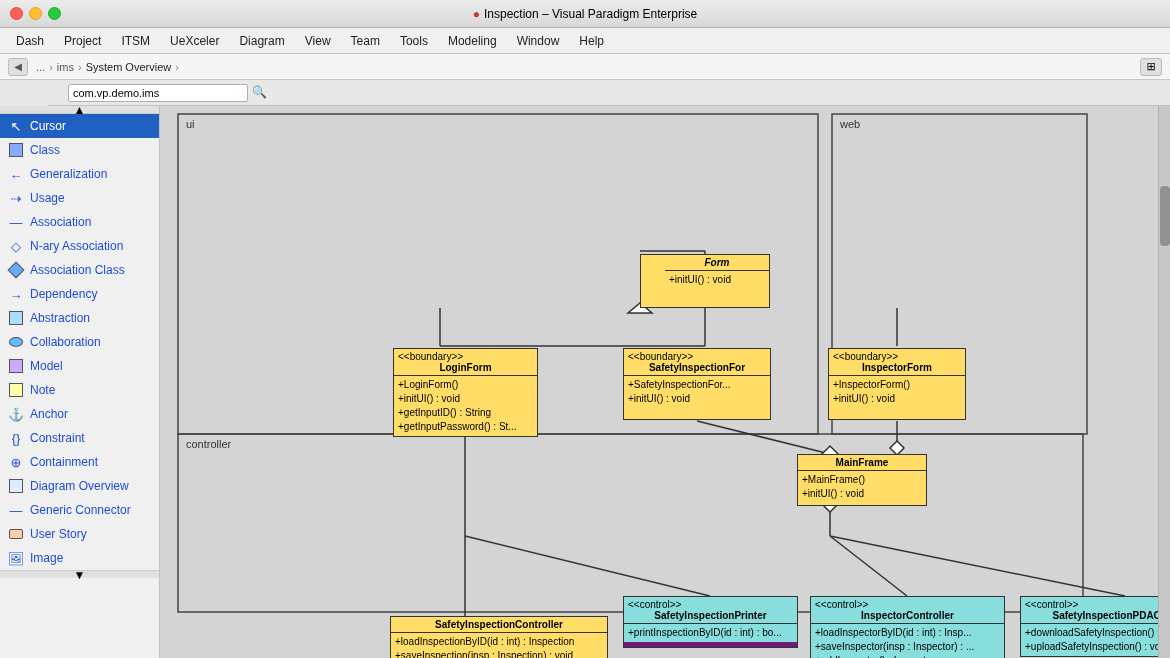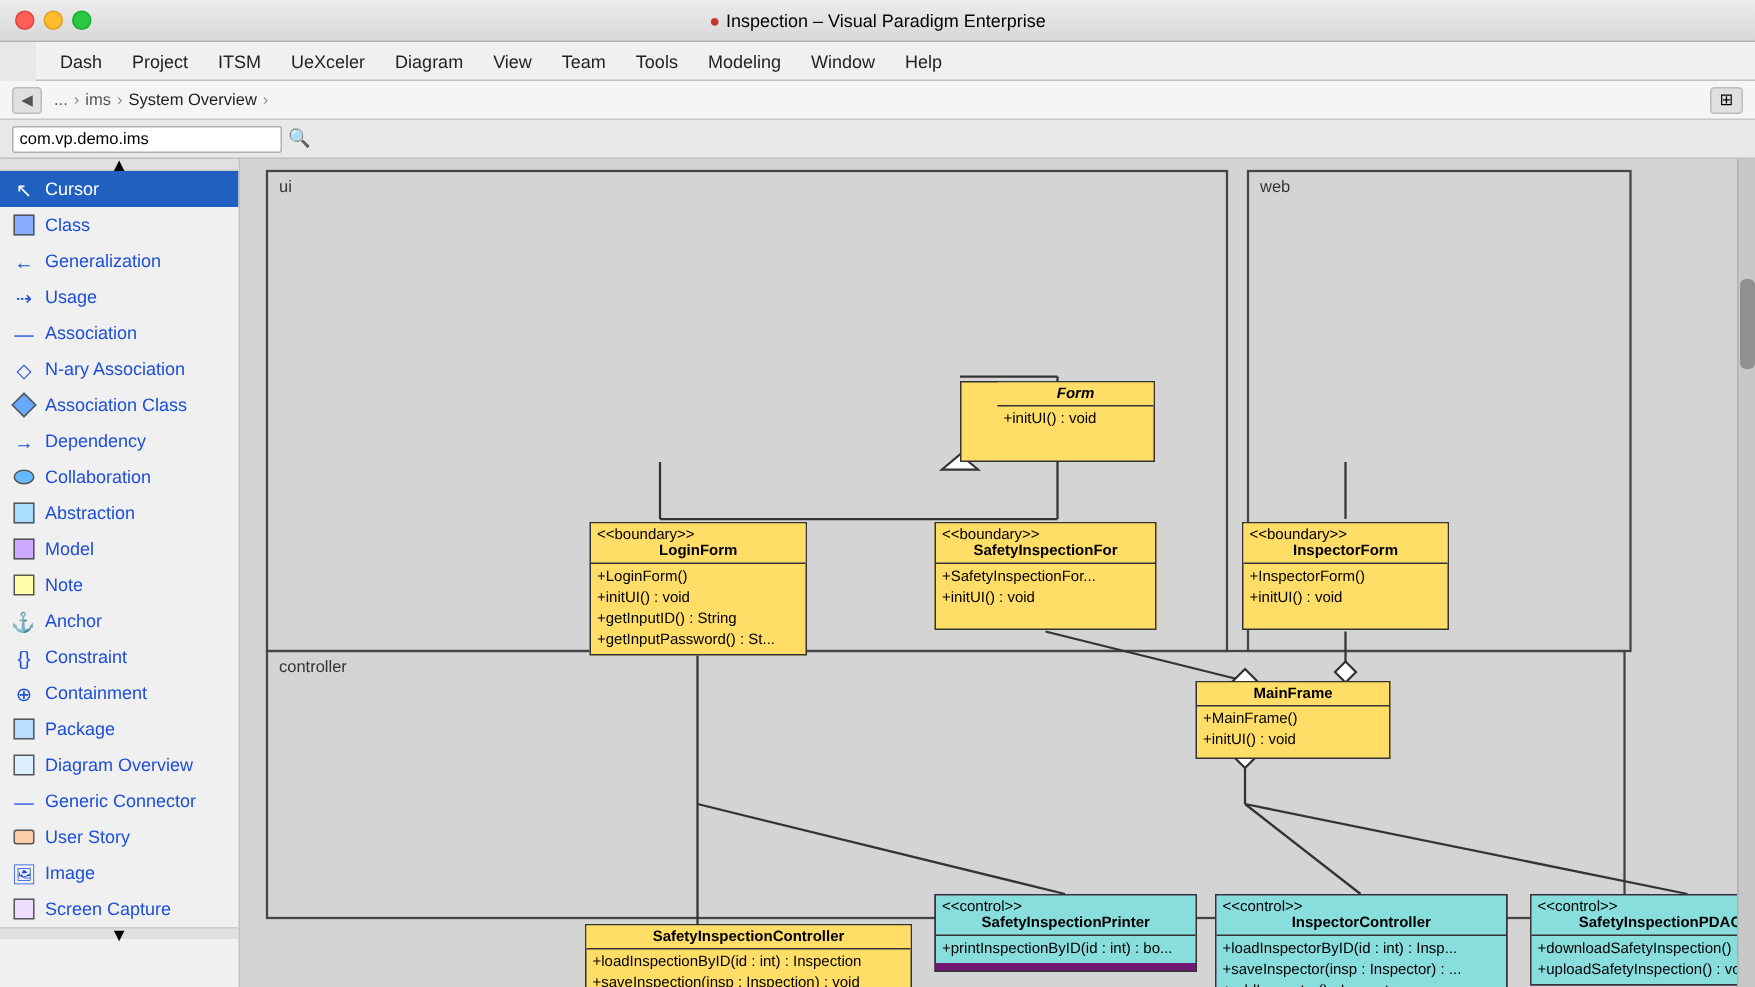--- a/index.html
+++ b/index.html
@@ -31,21 +31,20 @@
 
     
     #menubar {
       height: 26px;
       background: #f0f0f0;
       display: flex;
       align-items: center;
       border-bottom: 1px solid #c0c0c0;
       padding: 0 8px;
       gap: 4px;
-      margin-left: 24px;
     }
     .menu-item {
       padding: 2px 8px;
       cursor: pointer;
       border-radius: 3px;
       font-size: 12px;
       color: #222;
     }
 
     
@@ -121,22 +120,23 @@
       overflow: hidden;
     }
 
     
     #search-bar {
       height: 26px;
       background: #e8e8e8;
       border-bottom: 1px solid #c0c0c0;
       display: flex;
       align-items: center;
-      padding: 0 8px;
+      padding: 0 20px;
       gap: 4px;
+      margin-left: 48px;
     }
     #search-input {
       width: 180px;
       height: 18px;
       border: 1px solid #b0b0b0;
       border-radius: 2px;
       padding: 0 4px;
       font-size: 11px;
       background: white;
     }
@@ -301,29 +301,29 @@
           <div style="width: 12px; height: 12px; background: rgb(102, 170, 255); border: 1px solid rgb(85, 85, 85); transform: rotate(45deg);"></div>
         </span>
         <span>Association Class</span>
       </div>
       <div class="sidebar-item">
         <span class="item-icon" style="font-size: 13px;">→</span>
         <span>Dependency</span>
       </div>
       <div class="sidebar-item">
         <span class="item-icon">
+          <div style="width: 14px; height: 14px; background: rgb(170, 221, 255); border: 1px solid rgb(85, 85, 85);"></div>
+        </span>
+        <span>Abstraction</span>
+      </div>
+      <div class="sidebar-item">
+        <span class="item-icon">
           <div style="width: 14px; height: 10px; background: rgb(102, 187, 255); border: 1px solid rgb(85, 85, 85); border-radius: 50%;"></div>
         </span>
         <span>Collaboration</span>
-      </div>
-      <div class="sidebar-item">
-        <span class="item-icon">
-          <div style="width: 14px; height: 14px; background: rgb(170, 221, 255); border: 1px solid rgb(85, 85, 85);"></div>
-        </span>
-        <span>Abstraction</span>
       </div>
       <div class="sidebar-item">
         <span class="item-icon">
           <div style="width: 14px; height: 14px; background: rgb(204, 170, 255); border: 1px solid rgb(85, 85, 85);"></div>
         </span>
         <span>Model</span>
       </div>
       <div class="sidebar-item">
         <span class="item-icon">
           <div style="width: 14px; height: 14px; background: rgb(255, 255, 170); border: 1px solid rgb(85, 85, 85);"></div>
@@ -337,49 +337,37 @@
       <div class="sidebar-item">
         <span class="item-icon" style="font-size: 13px;">{}</span>
         <span>Constraint</span>
       </div>
       <div class="sidebar-item">
         <span class="item-icon" style="font-size: 13px;">⊕</span>
         <span>Containment</span>
       </div>
       <div class="sidebar-item">
         <span class="item-icon">
-          <div style="width: 14px; height: 14px; background: rgb(187, 221, 255); border: 1px solid rgb(85, 85, 85);"></div>
-        </span>
-        <span>Package</span>
-      </div>
-      <div class="sidebar-item">
-        <span class="item-icon">
           <div style="width: 14px; height: 14px; background: rgb(221, 238, 255); border: 1px solid rgb(85, 85, 85);"></div>
         </span>
         <span>Diagram Overview</span>
       </div>
       <div class="sidebar-item">
         <span class="item-icon" style="font-size: 13px;">—</span>
         <span>Generic Connector</span>
       </div>
       <div class="sidebar-item">
         <span class="item-icon">
           <div style="width: 14px; height: 10px; background: rgb(255, 204, 170); border: 1px solid rgb(85, 85, 85); border-radius: 2px;"></div>
         </span>
         <span>User Story</span>
       </div>
       <div class="sidebar-item">
         <span class="item-icon" style="font-size: 13px;">🖼</span>
         <span>Image</span>
-      </div>
-      <div class="sidebar-item">
-        <span class="item-icon">
-          <div style="width: 14px; height: 14px; background: rgb(238, 221, 255); border: 1px solid rgb(85, 85, 85);"></div>
-        </span>
-        <span>Screen Capture</span>
       </div>
       <div style="height: 8px; display: flex; align-items: center; justify-content: center; background: rgb(224, 224, 224); border-top: 1px solid rgb(204, 204, 204); cursor: pointer;">▼</div>
     </div>
 
   <div id="canvas-area">
     <div id="diagram-canvas" style="top: 0px; left: 0px;">
 
       <svg id="svg-overlay" width="1010" height="580">
 
         <rect x="18" y="8" width="640" height="320" fill="none" stroke="#444" stroke-width="1.5"></rect>

